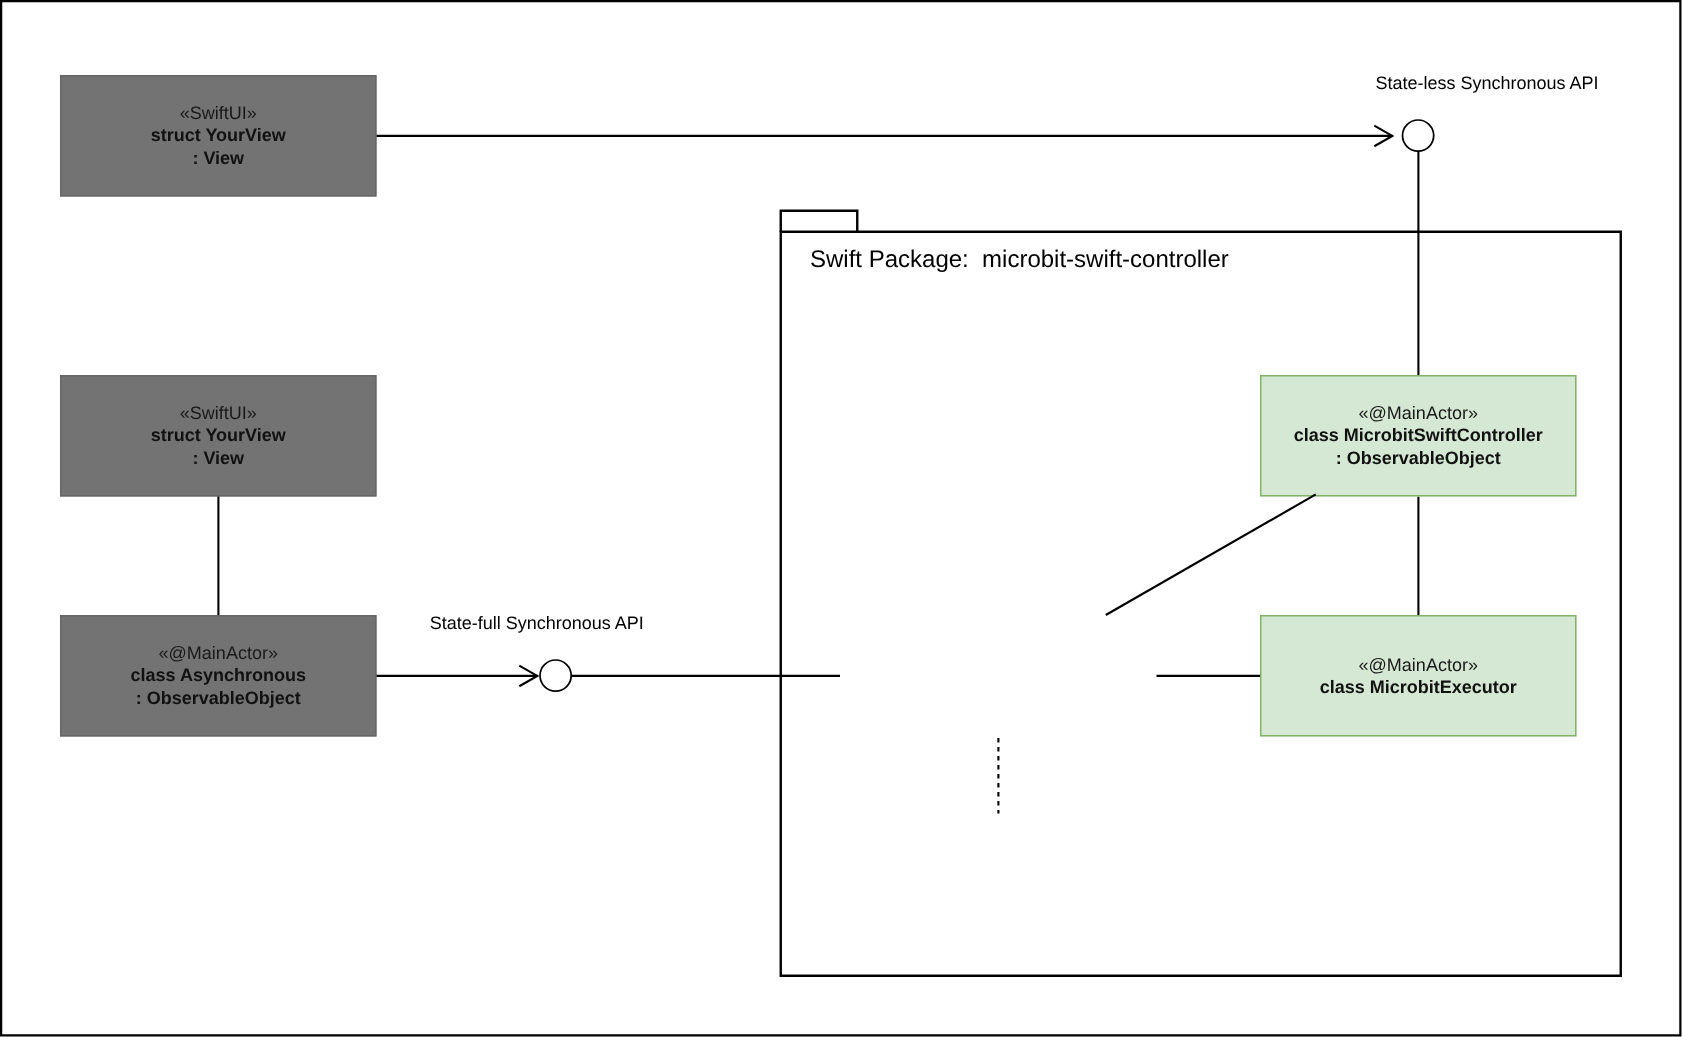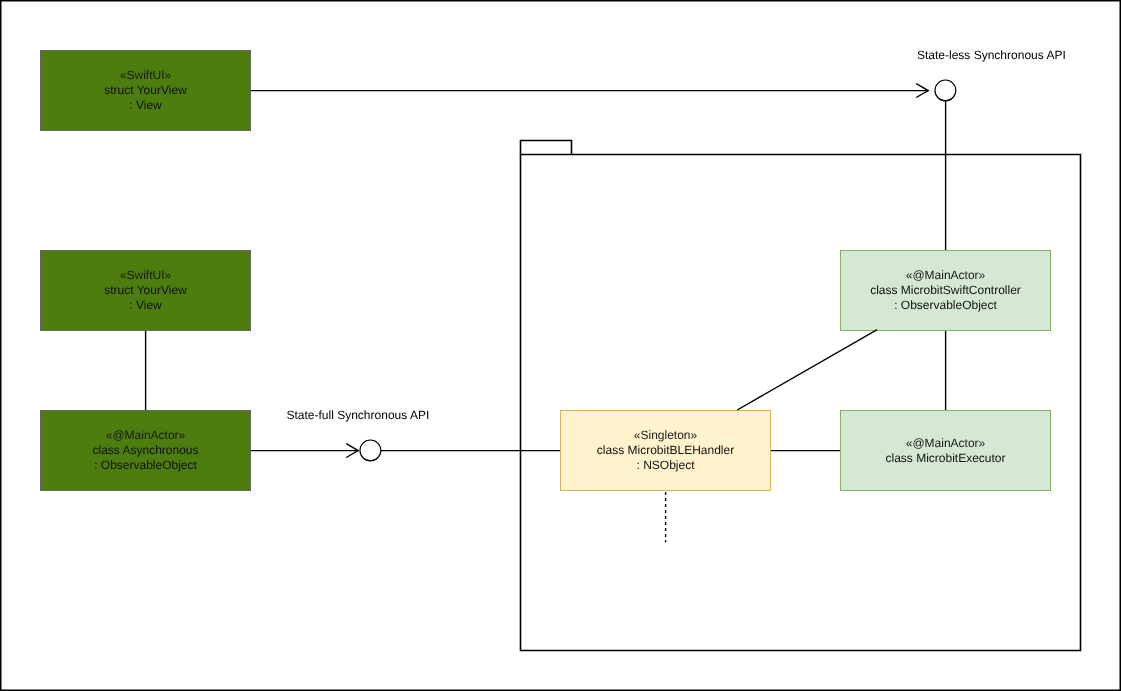--- a/index.html
+++ b/index.html
@@ -44,24 +44,24 @@
     text-align: center;
     line-height: 15px;
   }
   .node .stereo {
     font-size: 12px;
     font-weight: normal;
     color: #191919;
   }
   .node .nm {
     font-size: 12px;
-    font-weight: normal;
+    font-weight: bold;
     color: #111111;
   }
-  .node.grey   { background: #4d7c0f; border: 1px solid #666666; text-align: center; }
+  .node.grey   { background: #737373; border: 1px solid #666666; text-align: center; }
   .node.green  { background: #d5e8d4; border: 1px solid #82b366; }
   .node.yellow { background: #fff2cc; border: 1px solid #d6b656; }
 
   .edge-label {
     position: absolute;
     font-size: 12px;
     color: #000000;
     white-space: nowrap;
   }
   #pkg-title {
@@ -98,20 +98,21 @@
       <path d="M346.2 443.7 L358.2 450.6 L346.2 457.5" stroke-width="1.4"></path>
       <circle cx="370.4" cy="450.4" r="10.4" stroke-width="1.15" fill="#ffffff"></circle>
       <path d="M380.8 450.6 L560 450.6" stroke-width="1.4"></path>
     </g>
 
     <path d="M771 450.6 L840 450.6" stroke="#000000" stroke-width="1.4" fill="none"></path>
 
     <path d="M945.6 331 L945.6 410" stroke="#000000" stroke-width="1.4" fill="none"></path>
   </svg>
 
+  <div id="pkg-title" style="left:540px; top:165px;">Swift Package:  microbit-swift-controller</div>
 
   <div class="node grey" style="left:40px; top:50px; width:211px; height:81px;">
     <div class="stereo">«SwiftUI»</div>
     <div class="nm">struct YourView</div>
     <div class="nm">: View</div>
   </div>
 
   <div class="node grey" style="left:40px; top:250px; width:211px; height:81px;">
     <div class="stereo">«SwiftUI»</div>
     <div class="nm">struct YourView</div>
@@ -123,25 +124,20 @@
     <div class="nm">class Asynchronous</div>
     <div class="nm">: ObservableObject</div>
   </div>
 
   <div class="node green" style="left:840px; top:250px; width:211px; height:81px;">
     <div class="stereo">«@MainActor»</div>
     <div class="nm">class MicrobitSwiftController</div>
     <div class="nm">: ObservableObject</div>
   </div>
 
-  <div class="node yellow" style="left:560px; top:410px; width:211px; height:81px;">
-    <div class="stereo">«Singleton»</div>
-    <div class="nm">class MicrobitBLEHandler</div>
-    <div class="nm">: NSObject</div>
-  </div>
 
   <div class="node green" style="left:840px; top:410px; width:211px; height:81px;">
     <div class="stereo">«@MainActor»</div>
     <div class="nm">class MicrobitExecutor</div>
   </div>
 
 
   <svg class="edges overlay" viewBox="0 0 1121 691">
 
     <path d="M737.2 410 L877.2 329.6" stroke="#000000" stroke-width="1.4" fill="none"></path>

